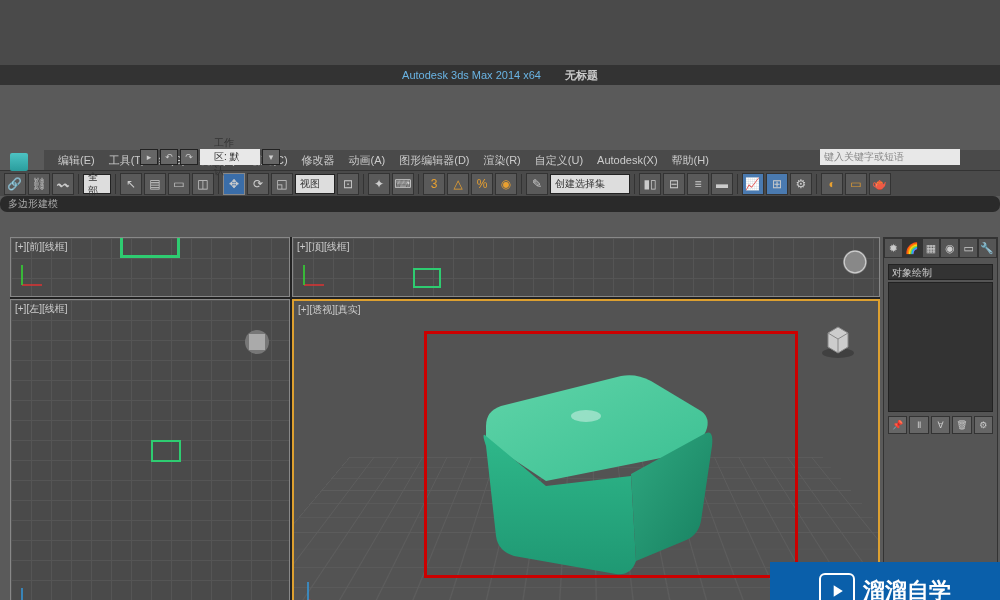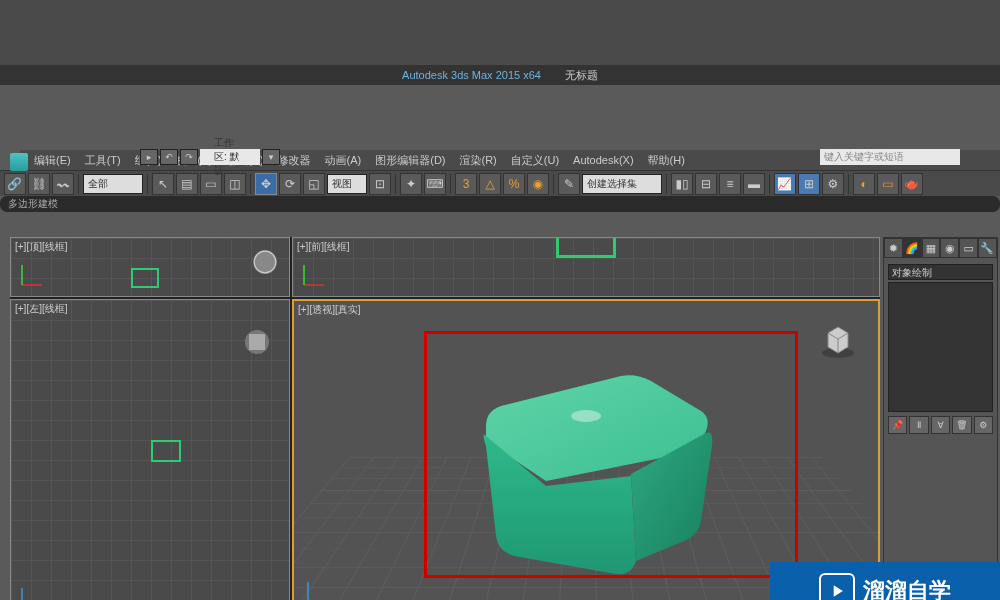--- a/index.html
+++ b/index.html
@@ -1,21 +1,21 @@
 <!DOCTYPE html>
 <html><head>
 <meta charset="utf-8">
 <style>
 * { margin: 0; padding: 0; box-sizing: border-box; font-family: "Microsoft YaHei", Arial, sans-serif; }
 body { background: #4a4a4a; color: #ccc; font-size: 11px; overflow: hidden; width: 1000px; height: 600px; position: relative; }
 .app { width: 1000px; height: 600px; background: #5a5a5a; position: relative; }
 .titlebar-area { height: 85px; background: #5a5a5a; }
 .titlebar { height: 20px; background: #333; display: flex; align-items: center; padding: 0 4px; position: relative; margin-top: 65px; }
 .title-center { position: absolute; left: 50%; transform: translateX(-50%); color: #6ab4e4; font-size: 11px; }
-.title-untitled { color: #ccc; margin-left: 24px; }
+.title-untitled { color: #ccc; margin-left: 24px; font-weight: bold; }
 .quickaccess { position: absolute; left: 140px; top: 84px; display: flex; align-items: center; gap: 2px; z-index: 5; }
 .qa-item { width: 18px; height: 16px; background: #666; border: 1px solid #222; display: inline-flex; align-items: center; justify-content: center; font-size: 9px; color: #ccc; }
 .workspace-dd { width: 60px; height: 16px; background: #e8e8e8; color: #333; font-size: 10px; padding: 0 14px; display: inline-flex; align-items: center; }
 .search-box { position: absolute; right: 40px; top: 84px; width: 140px; height: 16px; background: #e8e8e8; color: #888; font-size: 10px; padding: 0 4px; display: flex; align-items: center; z-index: 5; }
 .menubar { height: 20px; background: #4a4a4a; display: flex; align-items: center; padding: 0 8px; gap: 2px; margin-top: 0; }
 .menu-item { padding: 2px 6px; color: #ccc; font-size: 11px; cursor: pointer; }
 .toolbar { height: 26px; background: #4a4a4a; display: flex; align-items: center; padding: 0 4px; gap: 2px; border-top: 1px solid #333; }
 .tool-btn { width: 22px; height: 22px; background: #5a5a5a; border: 1px solid #333; display: inline-flex; align-items: center; justify-content: center; color: #ccc; font-size: 12px; cursor: pointer; }
 .tool-btn.active { background: #6a6a6a; border-color: #888; }
 .tool-dropdown { height: 20px; background: #ddd; color: #333; font-size: 10px; padding: 0 4px; display: inline-flex; align-items: center; border: 1px solid #222; }
@@ -52,58 +52,58 @@
 .green-U { position: absolute; top: 0; left: 50%; transform: translateX(-50%); width: 60px; height: 20px; border: 3px solid #2ecc71; border-top: none; }
 </style>
 </head>
 <body>
 
 <div class="app">
 
   <div class="titlebar-area">
     <div class="titlebar">
       <span class="title-center">
-        <span>Autodesk 3ds Max 2015 x64</span><span class="title-untitled">无标题</span>
+        <span>Autodesk 3ds Max 2014 x64</span><span class="title-untitled">无标题</span>
       </span>
     </div>
   </div>
 
   <div class="app-icon"></div>
 
   <div class="quickaccess">
     <span class="qa-item">▸</span>
     <span class="qa-item">↶</span>
     <span class="qa-item">↷</span>
     <span class="workspace-dd">工作区: 默认</span>
     <span class="qa-item">▾</span>
   </div>
 
   <div class="search-box" title="键入关键字或短语">键入关键字或短语</div>
 
-  <div class="menubar" style="margin-left:20px;text-align:center;">
+  <div class="menubar" style="margin-left:44px;text-align:center;">
     <span class="menu-item">编辑(E)</span>
     <span class="menu-item">工具(T)</span>
     <span class="menu-item">组(G)</span>
     <span class="menu-item">视图(V)</span>
     <span class="menu-item">创建(C)</span>
     <span class="menu-item">修改器</span>
     <span class="menu-item">动画(A)</span>
     <span class="menu-item">图形编辑器(D)</span>
     <span class="menu-item">渲染(R)</span>
     <span class="menu-item">自定义(U)</span>
     <span class="menu-item">Autodesk(X)</span>
     <span class="menu-item">帮助(H)</span>
   </div>
 
   <div class="toolbar">
     <span class="tool-btn">🔗</span>
     <span class="tool-btn">⛓</span>
     <span class="tool-btn">〰</span>
     <span class="sep"></span>
-    <span class="tool-dropdown" style="width:60px;">全部</span>
+    <span class="tool-dropdown" style="width:28px;">全部</span>
     <span class="sep"></span>
     <span class="tool-btn">↖</span>
     <span class="tool-btn">▤</span>
     <span class="tool-btn">▭</span>
     <span class="tool-btn">◫</span>
     <span class="sep"></span>
     <span class="tool-btn active" style="background:#3a6da8;">✥</span>
     <span class="tool-btn">⟳</span>
     <span class="tool-btn">◱</span>
     <span class="tool-dropdown" style="width:40px;">视图</span>
@@ -132,41 +132,41 @@
     <span class="tool-btn" style="color:#e8a030;">◐</span>
     <span class="tool-btn" style="color:#e8a030;">▭</span>
     <span class="tool-btn" style="color:#e8a030;">🫖</span>
   </div>
 
   <div class="ribbon-sub">
     <span>多边形建模</span>
   </div>
 
   <div class="viewports">
+    <div class="viewport">
+      <div class="vp-grid"></div>
+      <span class="vp-label">[+][前][线框]</span>
+      <div class="green-U"></div>
+      <div class="axis-gizmo">
+        <svg viewBox="0 0 30 30">
+            <line x1="5" y1="25" x2="25" y2="25" stroke="#d33" stroke-width="1.5"></line>
+            <line x1="5" y1="25" x2="5" y2="5" stroke="#3d3" stroke-width="1.5"></line>
+          </svg>
+      </div>
+    </div>
+
     <div class="viewport">
       <div class="vp-grid"></div>
       <span class="vp-label">[+][顶][线框]</span>
       <div class="green-rect" style="left:120px; top:30px; width:28px; height:20px;"></div>
       <div class="vp-icon" style="top:12px;">
         <svg viewBox="0 0 20 20">
             <circle cx="10" cy="10" r="9" fill="#888" stroke="#ccc"></circle>
           </svg>
       </div>
-      <div class="axis-gizmo">
-        <svg viewBox="0 0 30 30">
-            <line x1="5" y1="25" x2="25" y2="25" stroke="#d33" stroke-width="1.5"></line>
-            <line x1="5" y1="25" x2="5" y2="5" stroke="#3d3" stroke-width="1.5"></line>
-          </svg>
-      </div>
-    </div>
-
-    <div class="viewport">
-      <div class="vp-grid"></div>
-      <span class="vp-label">[+][前][线框]</span>
-      <div class="green-U"></div>
       <div class="axis-gizmo">
         <svg viewBox="0 0 30 30">
             <line x1="5" y1="25" x2="25" y2="25" stroke="#d33" stroke-width="1.5"></line>
             <line x1="5" y1="25" x2="5" y2="5" stroke="#3d3" stroke-width="1.5"></line>
           </svg>
       </div>
     </div>
 
     <div class="viewport">
       <div class="vp-grid"></div>

